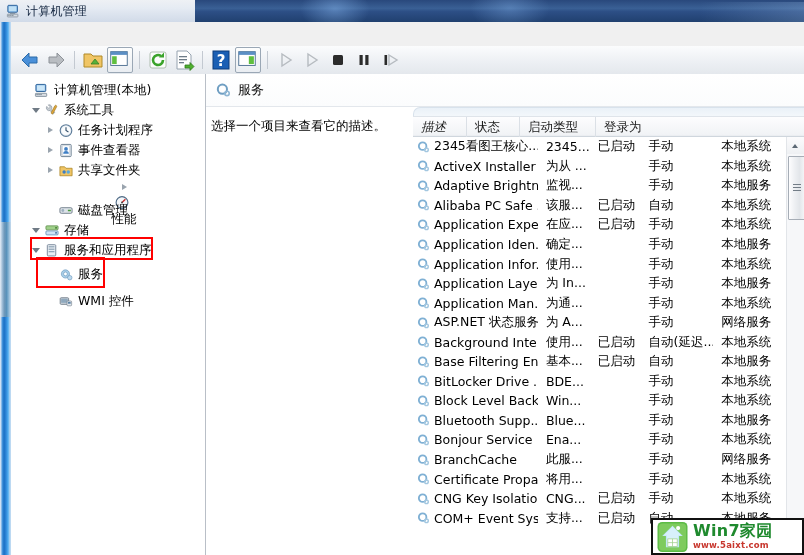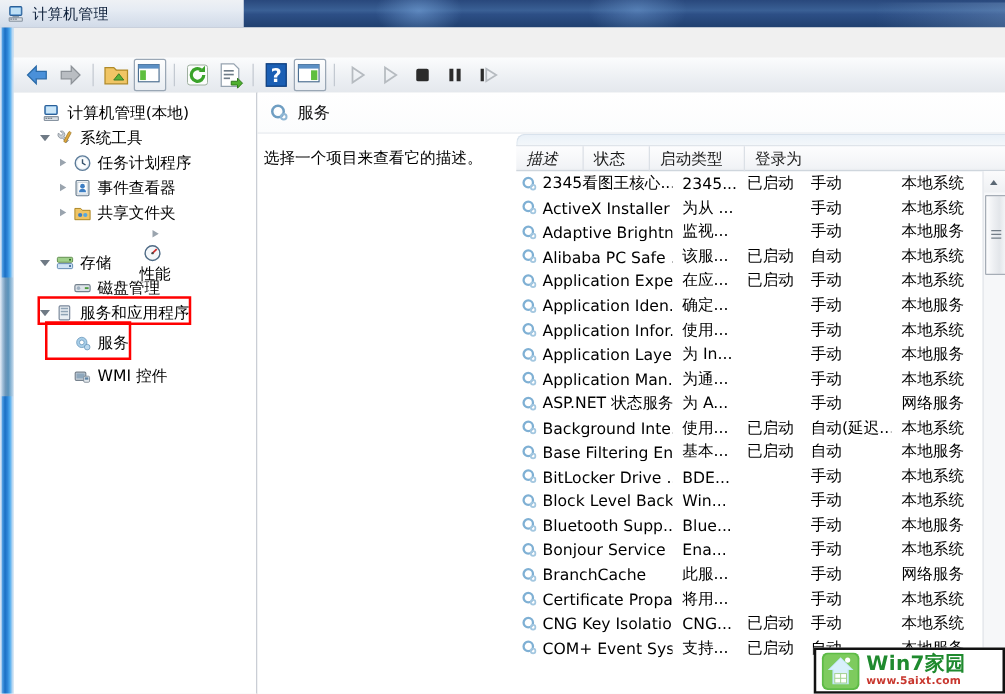--- a/index.html
+++ b/index.html
@@ -356,45 +356,45 @@
             <svg viewBox="0 0 16 16" width="16" height="15">
               <circle cx="8" cy="8" r="6.3" fill="#f4f7fa" stroke="#4e6a85" stroke-width="1.2"></circle>
               <path d="M8 8 L11.6 4.6" stroke="#cc2b2b" stroke-width="1.5" fill="none"></path>
               <circle cx="8" cy="8" r="1" fill="#444"></circle>
             </svg>
           </span>
           <span class="lbl">性能</span>
         </div>
 
 
+        <div class="tnode" style="padding-left:26px;">
+          <div class="tw"></div>
+          <span class="ticon">
+            <svg viewBox="0 0 16 16" width="16" height="15">
+              <rect x="1.5" y="5" width="13" height="6" rx="1.4" fill="#dde3e9" stroke="#74818d"></rect>
+              <circle cx="4.6" cy="8" r="1.5" fill="#9fb0c0"></circle>
+              <rect x="10" y="7.2" width="3.2" height="1.6" fill="#4a9a3c"></rect>
+            </svg>
+          </span>
+          <span class="lbl">磁盘管理</span>
+        </div>
+
         <div class="tnode" style="padding-left:12px;">
           <div class="tw">
               <div class="tri open"></div>
             </div>
           <span class="ticon">
             <svg viewBox="0 0 16 16" width="16" height="15">
               <rect x="1.5" y="3" width="13" height="4.3" rx="1" fill="#9fd08a" stroke="#4f7e3d" stroke-width=".7"></rect>
               <rect x="1.5" y="8.4" width="13" height="4.3" rx="1" fill="#cfe2f5" stroke="#4a78a5" stroke-width=".7"></rect>
               <circle cx="12.3" cy="5.1" r=".9" fill="#2f6b1f"></circle>
               <circle cx="12.3" cy="10.5" r=".9" fill="#2a5b8c"></circle>
             </svg>
           </span>
           <span class="lbl">存储</span>
-        </div>
-
-        <div class="tnode" style="padding-left:26px;">
-          <div class="tw"></div>
-          <span class="ticon">
-            <svg viewBox="0 0 16 16" width="16" height="15">
-              <rect x="1.5" y="5" width="13" height="6" rx="1.4" fill="#dde3e9" stroke="#74818d"></rect>
-              <circle cx="4.6" cy="8" r="1.5" fill="#9fb0c0"></circle>
-              <rect x="10" y="7.2" width="3.2" height="1.6" fill="#4a9a3c"></rect>
-            </svg>
-          </span>
-          <span class="lbl">磁盘管理</span>
         </div>
 
         <div class="tnode" style="padding-left:12px;">
           <div class="tw">
               <div class="tri open"></div>
             </div>
           <span class="ticon">
             <svg viewBox="0 0 16 16" width="16" height="15">
               <rect x="3" y="1.8" width="9" height="12" rx="1" fill="#e9eef3" stroke="#79879a"></rect>
               <rect x="4.4" y="3.4" width="6.2" height="1.3" fill="#8fa3b5"></rect>

